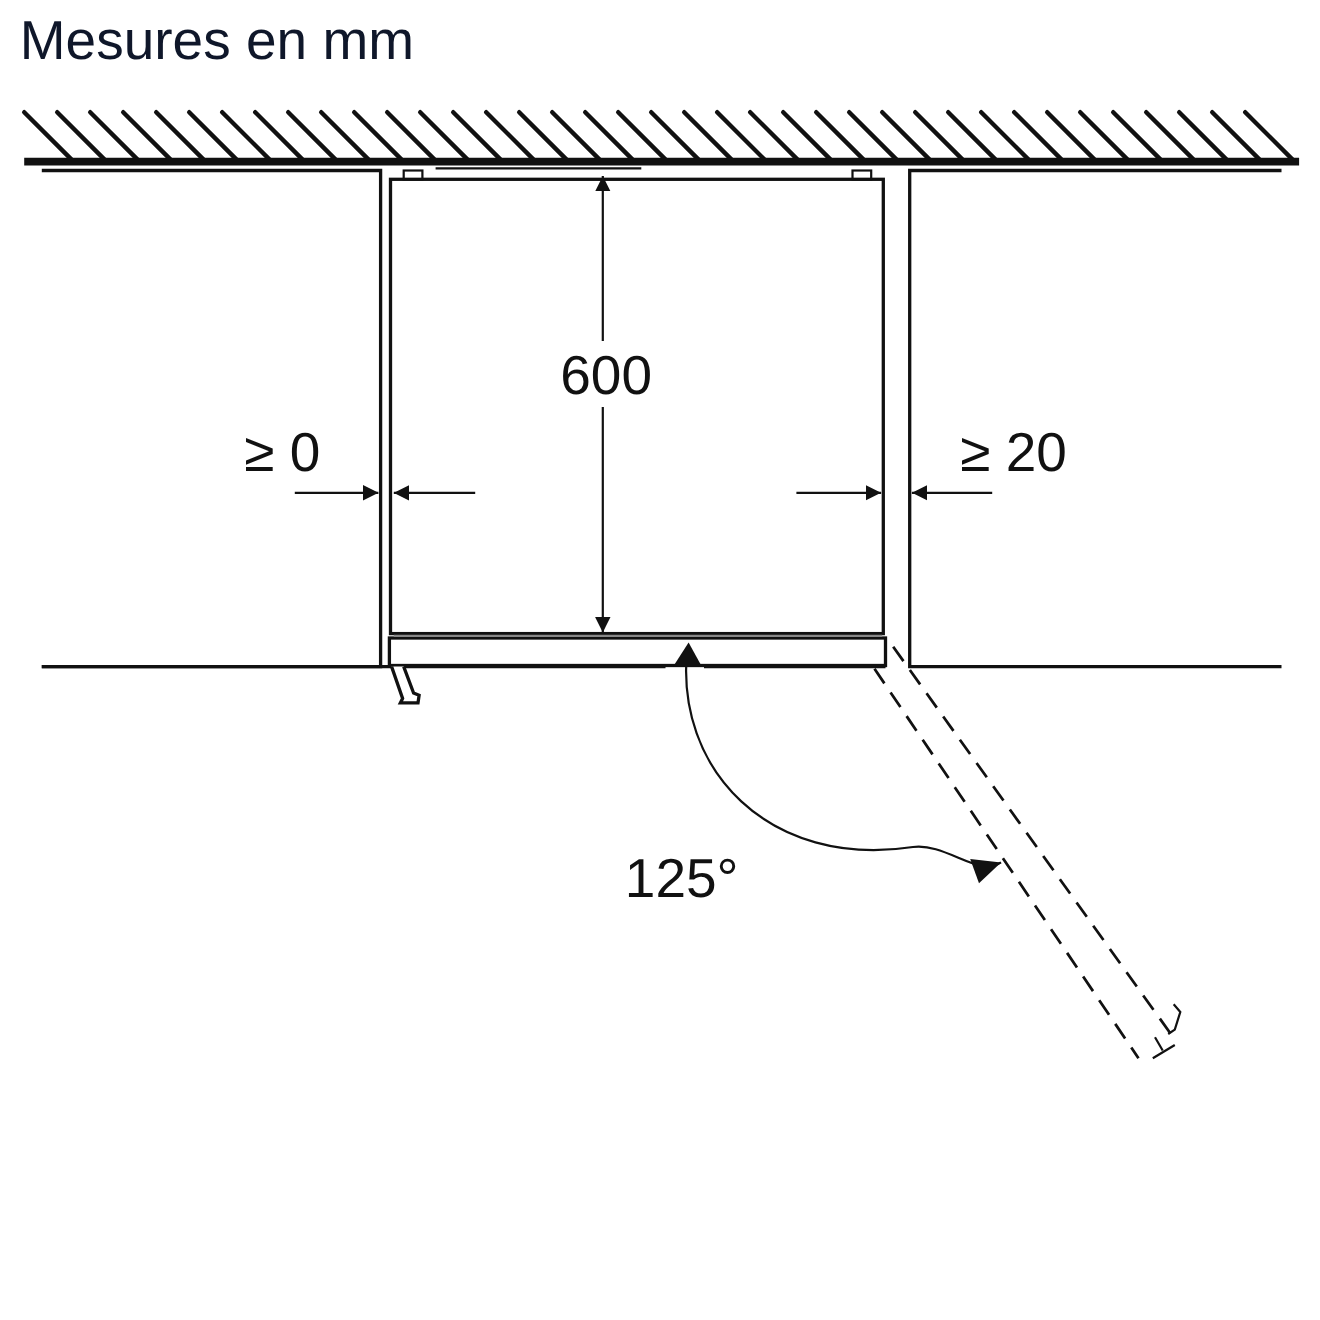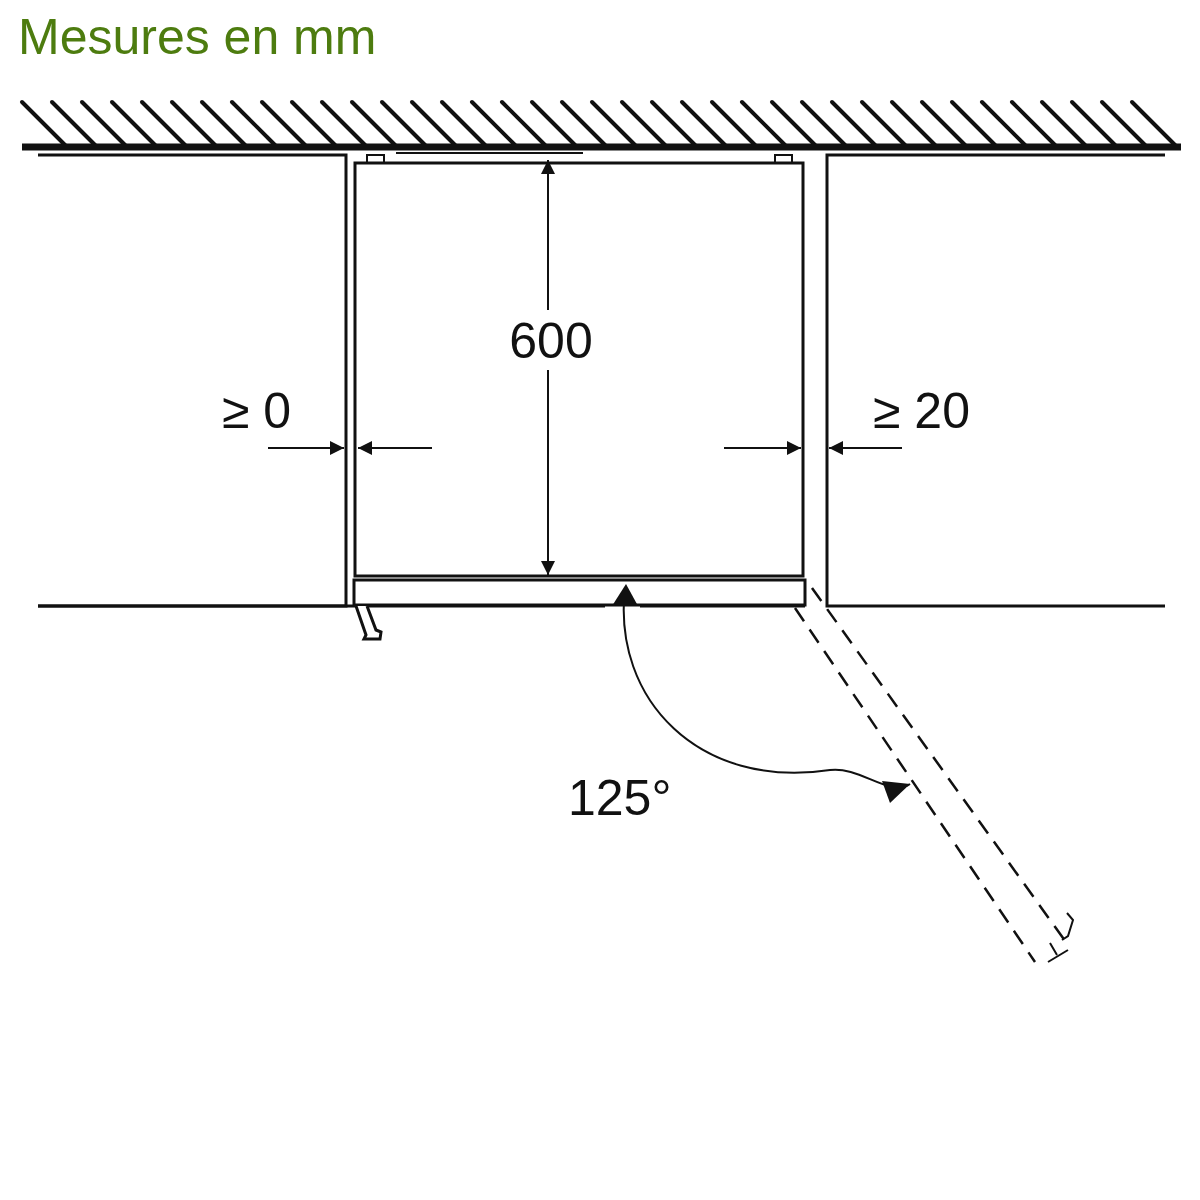--- a/index.html
+++ b/index.html
@@ -1,18 +1,18 @@
 <!DOCTYPE html>
 <html><head>
 <meta charset="utf-8">
 <style>
   html, body { margin: 0; padding: 0; background: #ffffff; }
   body { width: 1200px; height: 1200px; position: relative; overflow: hidden;
          font-family: "Liberation Sans", sans-serif; }
-  .title { position: absolute; left: 18px; top: 12px; font-size: 50px; color: #4d7c0f; line-height: 1; }
+  .title { position: absolute; left: 18px; top: 12px; font-size: 50px; color: #0f172a; line-height: 1; }
   svg { position: absolute; left: 0; top: 0; }
   .lbl { font-family: "Liberation Sans", sans-serif; fill: #111; }
 </style>
 </head>
 <body>
 
 <div class="title">Mesures en mm</div>
 
 <svg width="1200" height="1200" viewBox="0 0 1200 1200">
   <defs>

